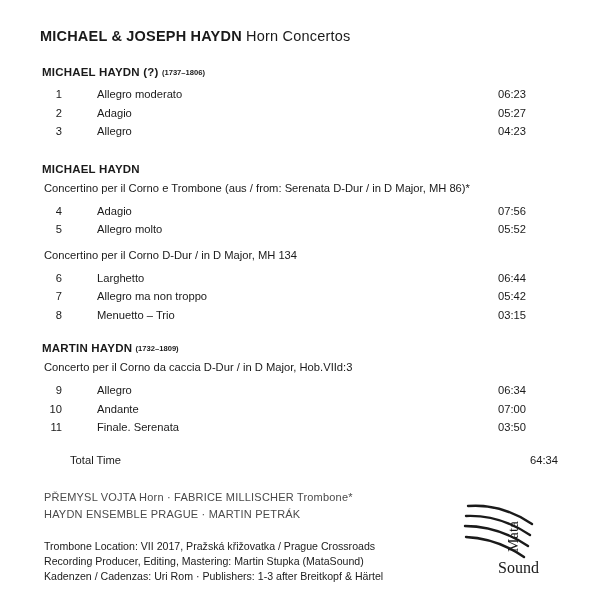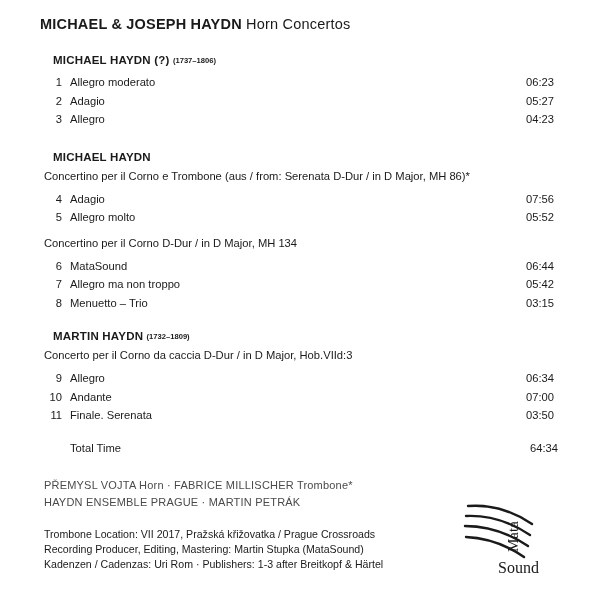--- a/index.html
+++ b/index.html
@@ -14,42 +14,42 @@
     color: #1a1a1a;
     overflow: hidden;
     position: relative;
   }
   .page {
     position: absolute;
     left: 0; top: 0;
     width: 600px;
     height: 600px;
     box-sizing: border-box;
-    padding: 16px 34px 10px 40px;
+    padding: 28px 34px 10px 40px;
   }
   .title {
     font-size: 14.5px;
     letter-spacing: 0.2px;
     margin-bottom: 22px;
     white-space: nowrap;
   }
   .title .bold {
     font-weight: bold;
   }
   .title .reg {
     font-weight: normal;
   }
   .section {
     margin-bottom: 2px;
   }
   .composer {
     font-size: 11.5px;
     font-weight: bold;
     letter-spacing: 0.2px;
-    margin-left: 13px;
+    margin-left: 2px;
     margin-bottom: 7px;
     margin-top: 0;
   }
   .composer .dates {
     font-size: 7.6px;
     font-weight: bold;
     letter-spacing: 0;
     vertical-align: 1px;
   }
   .work {
@@ -71,26 +71,27 @@
     white-space: nowrap;
   }
   .track .num {
     width: 22px;
     text-align: right;
     flex: 0 0 22px;
     margin-right: 8px;
   }
   .track .name {
     flex: 1 1 auto;
+    margin-left: 27px;
   }
   .track .time {
     flex: 0 0 auto;
-    text-align: right;
+    text-align: left;
     width: 46px;
-    margin-right: 12px;
+    margin-right: 22px;
   }
   .gap-sm { height: 10px; }
   .gap-md { height: 16px; }
   .gap-lg { height: 20px; }
   .total {
     display: flex;
     align-items: center;
     font-size: 11.2px;
     line-height: 18.5px;
     margin-top: 14px;
@@ -187,21 +188,21 @@
         <span class="num">5</span>
         <span class="name">Allegro molto</span>
         <span class="time">05:52</span>
       </li>
     </ul>
     <div class="gap-sm"></div>
     <div class="work">Concertino per il Corno D-Dur / in D Major, MH 134</div>
     <ul class="tracks">
       <li class="track">
         <span class="num">6</span>
-        <span class="name">MataSound</span>
+        <span class="name">Larghetto</span>
         <span class="time">06:44</span>
       </li>
       <li class="track">
         <span class="num">7</span>
         <span class="name">Allegro ma non troppo</span>
         <span class="time">05:42</span>
       </li>
       <li class="track">
         <span class="num">8</span>
         <span class="name">Menuetto – Trio</span>

